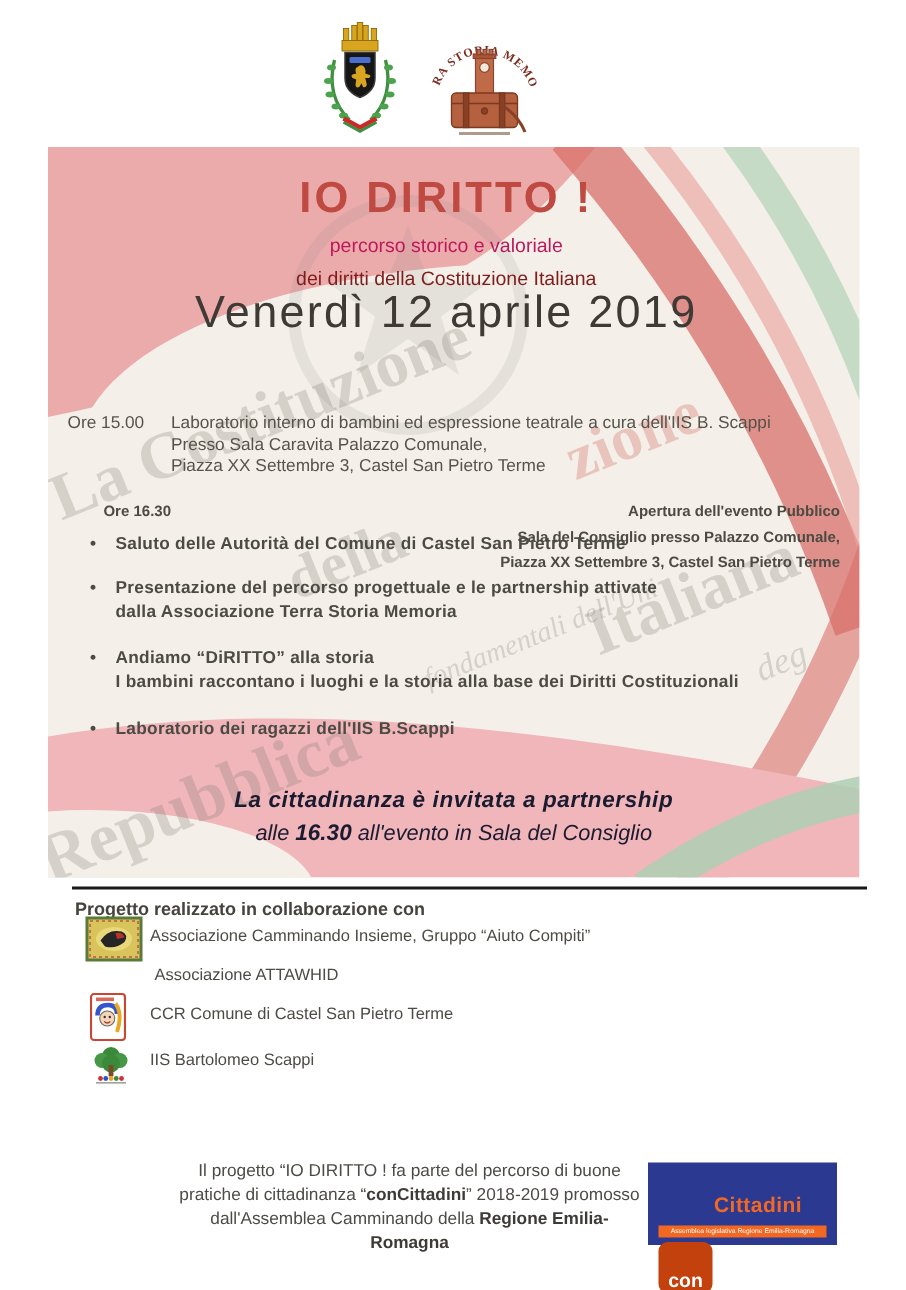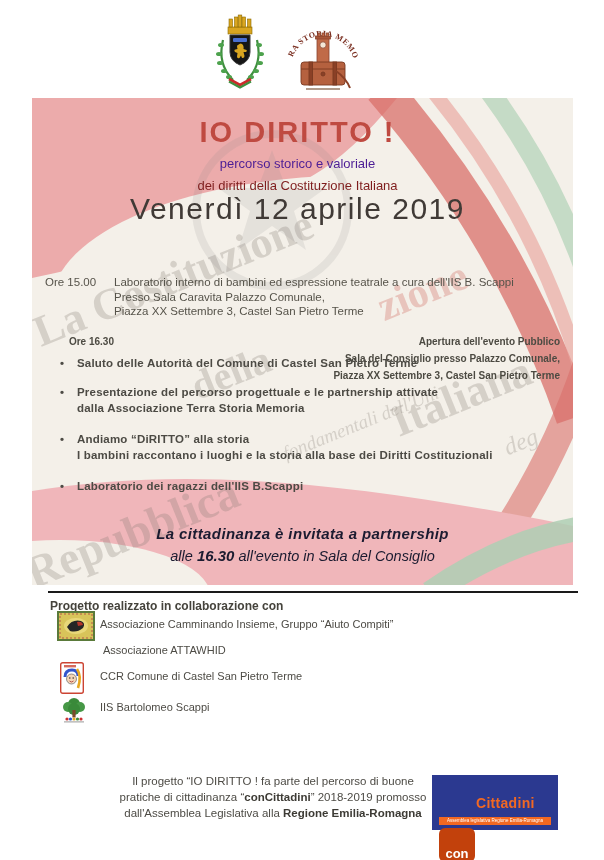--- a/index.html
+++ b/index.html
@@ -14,21 +14,21 @@
 
   
   #flyer { position:absolute; left:32px; top:98px; width:541px; height:487px; background:#f4f0e9; overflow:hidden; }
   #flyer-bg { position:absolute; left:0; top:0; width:541px; height:487px; }
   .wm { position:absolute; font-family:"Liberation Serif","DejaVu Serif",serif; color:rgba(125,115,110,0.26); font-weight:bold; transform:rotate(-22deg); transform-origin:left top; white-space:nowrap; pointer-events:none; }
   .wm-red { color:rgba(205,95,85,0.30); }
   .wm-it { font-style:italic; font-weight:normal; }
 
   .fly-center { position:absolute; left:0; width:531px; text-align:center; }
   #flyer-title { top:18px; font-size:29px; font-weight:bold; letter-spacing:2px; color:#bf4a41; }
-  #flyer-sub1 { top:58px; font-size:13px; color:#4c1d95; }
+  #flyer-sub1 { top:58px; font-size:13px; color:#be185d; }
   #flyer-sub2 { top:80px; font-size:13px; color:#7f1d1d; }
   #flyer-date { top:94px; font-size:30px; letter-spacing:1.5px; color:#403a36; }
 
   .sched { position:absolute; left:13px; width:515px; color:#56534a; font-size:11.5px; line-height:14.5px; }
   #sched1 { top:136px; }
   #sched2 { top:194px; font-weight:bold; color:#4c4a42; font-size:10px; line-height:17px;text-align:right; }
   .sched-row { display:flex;margin-top:41px; }
   .sched-time { width:69px; flex:0 0 69px; }
   .sched-body { flex:1; }
 
@@ -262,21 +262,21 @@
   </svg>
 
   <div id="collab-label1" class="collab-label">Associazione Camminando Insieme, Gruppo “Aiuto Compiti”</div>
   <div id="collab-label2" class="collab-label">Associazione ATTAWHID</div>
   <div id="collab-label3" class="collab-label">CCR Comune di Castel San Pietro Terme</div>
   <div id="collab-label4" class="collab-label">IIS Bartolomeo Scappi</div>
 
   <div id="footer-text">
     <div>Il progetto “IO DIRITTO ! fa parte del percorso di buone</div>
     <div><span>pratiche di cittadinanza “</span><b>conCittadini</b><span>” 2018-2019 promosso</span></div>
-    <div><span>dall'Assemblea Legislativa alla </span><b>Regione Emilia-Romagna</b></div>
+    <div><span>dall'Assemblea Camminando della </span><b>Regione Emilia-Romagna</b></div>
   </div>
 
   <div id="concittadini">
     <div id="cc-box">
       <div id="cc-con">con</div>
     </div>
     <div id="cc-cittadini">Cittadini</div>
     <div id="cc-strip">
       <span>Assemblea legislativa Regione Emilia-Romagna</span>
     </div>

